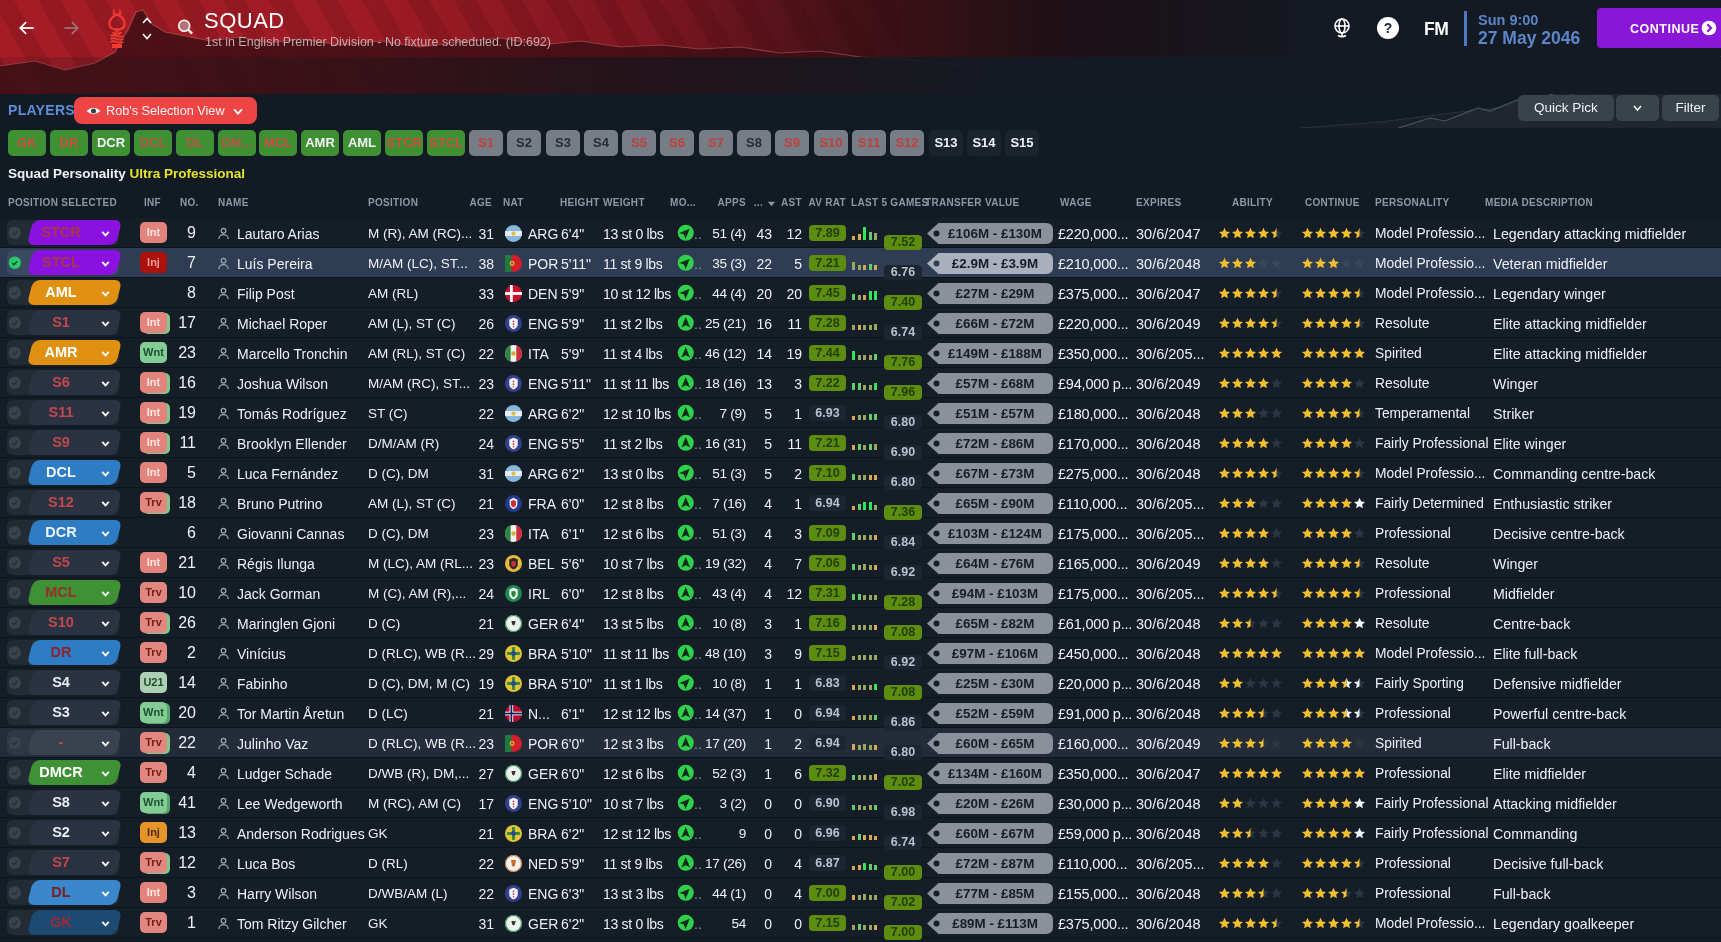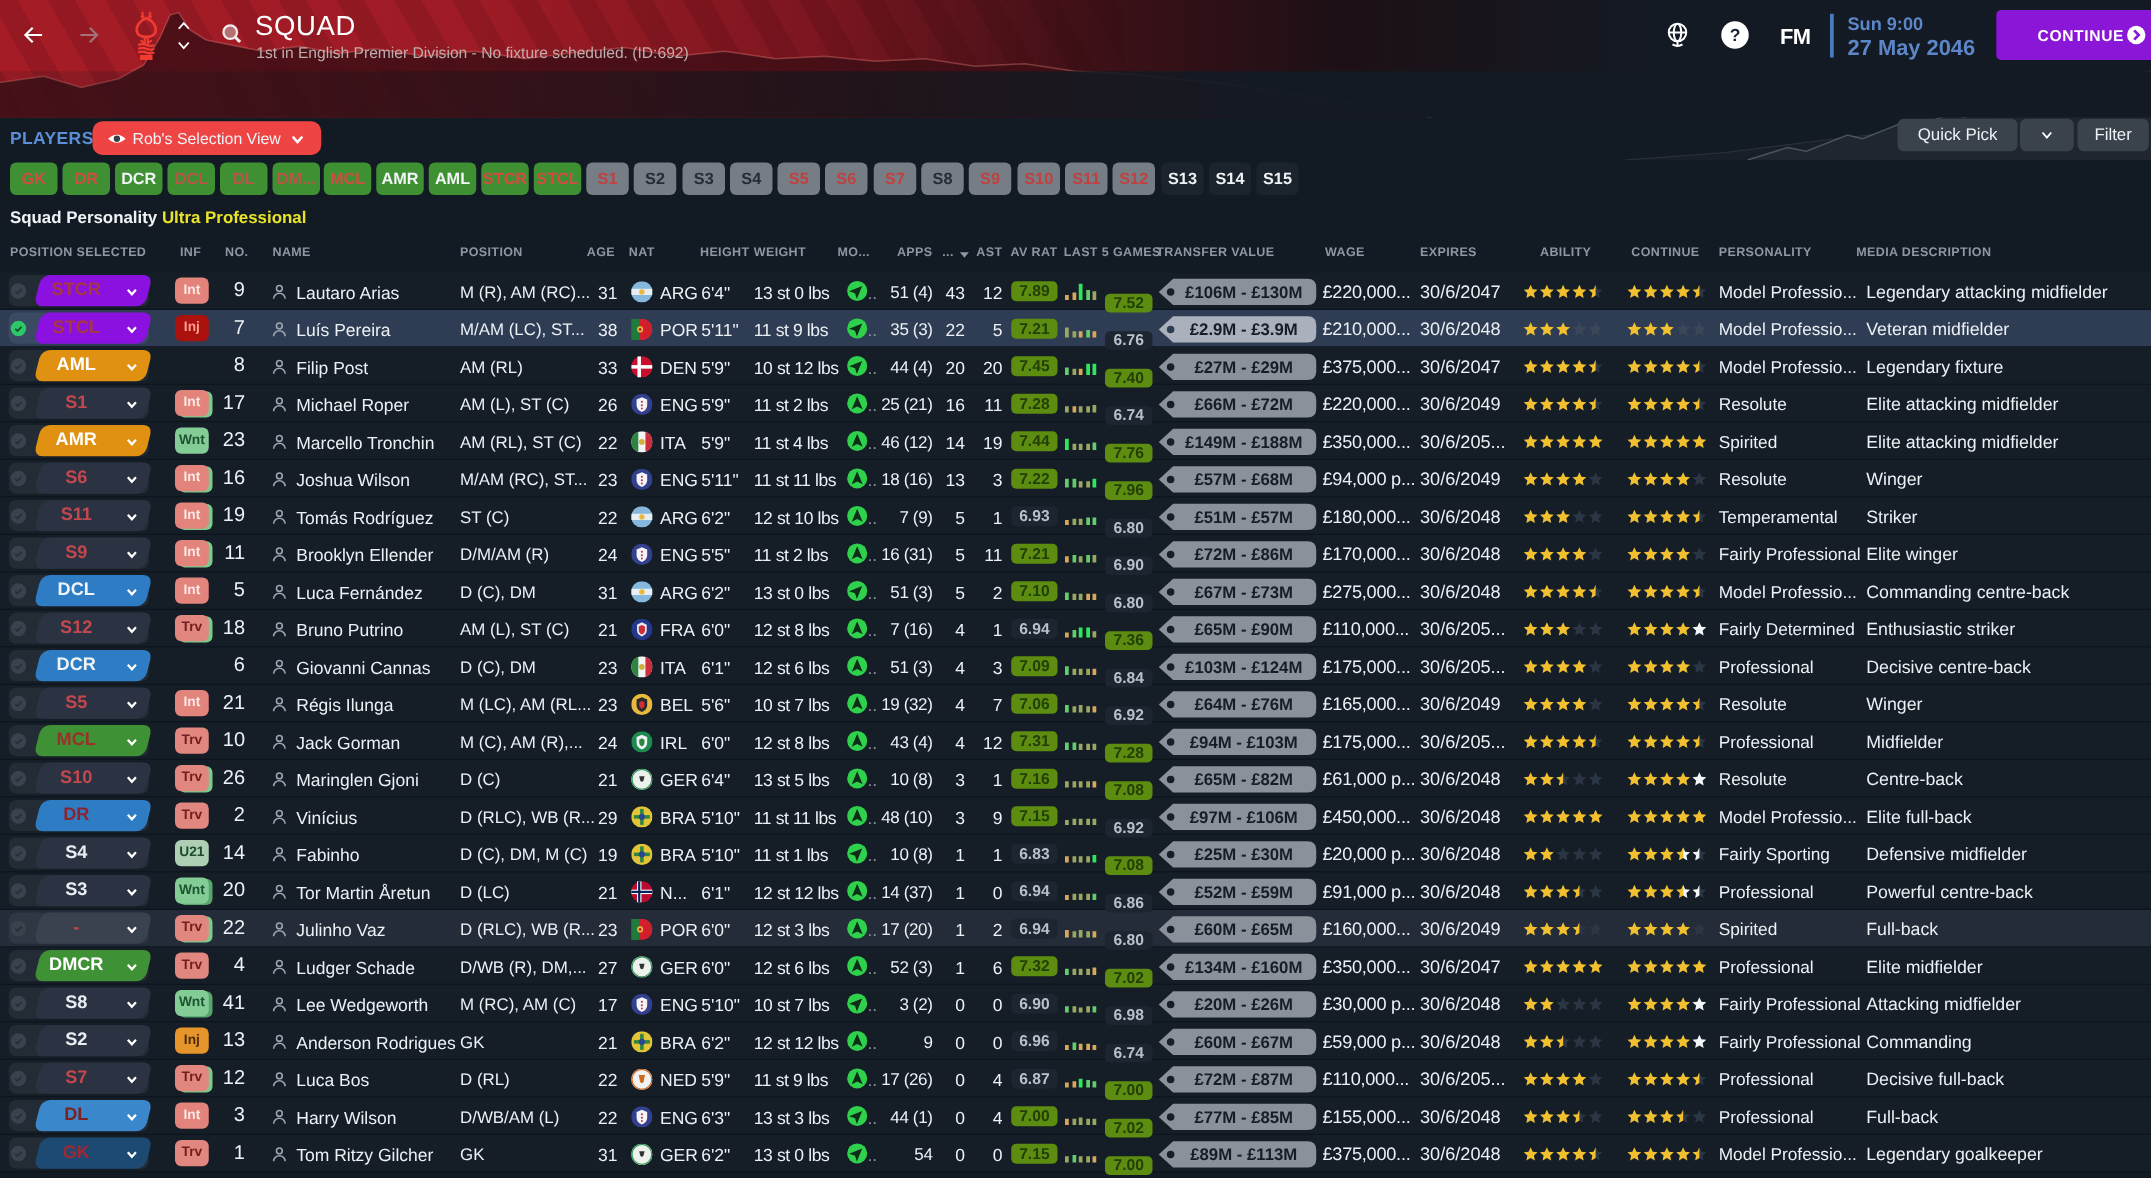--- a/index.html
+++ b/index.html
@@ -505,21 +505,21 @@
         <svg class="star" viewBox="0 0 24 24">
           <path d="M12 1.6 L15 8.2 22.2 9 16.8 13.8 18.3 20.9 12 17.2 5.7 20.9 7.2 13.8 1.8 9 9 8.2 Z" fill="#2b3644"></path>
           <path d="M12 1.6 L15 8.2 22.2 9 16.8 13.8 18.3 20.9 12 17.2 5.7 20.9 7.2 13.8 1.8 9 9 8.2 Z" fill="#f2c02e"></path>
         </svg>
         <svg class="star" viewBox="0 0 24 24">
           <path d="M12 1.6 L15 8.2 22.2 9 16.8 13.8 18.3 20.9 12 17.2 5.7 20.9 7.2 13.8 1.8 9 9 8.2 Z" fill="#2b3644"></path>
           <path d="M12 1.6 L15 8.2 22.2 9 16.8 13.8 18.3 20.9 12 17.2 5.7 20.9 7.2 13.8 1.8 9 9 8.2 Z" fill="#f2c02e" style="clip-path:inset(0 50% 0 0)"></path>
         </svg>
       </div>
       <div class="pers">Model Professio...</div>
-      <div class="med">Legendary fixture</div>
+      <div class="med">Legendary winger</div>
     </div>
     <div class="row" style="top:308px">
       <div class="slot"></div>
       <div class="pill" style="background:#2b3342"></div>
       <div class="ptext" style="color:#c2474e">S1</div>
       <svg class="pchev" viewBox="0 0 24 24" fill="none" stroke="#fff" stroke-width="3.4">
         <path d="M6 9 L12 15.5 L18 9"></path>
       </svg>
       <svg class="chk" viewBox="0 0 24 24">
         <circle cx="12" cy="12" r="11" fill="#3a434d"></circle>

